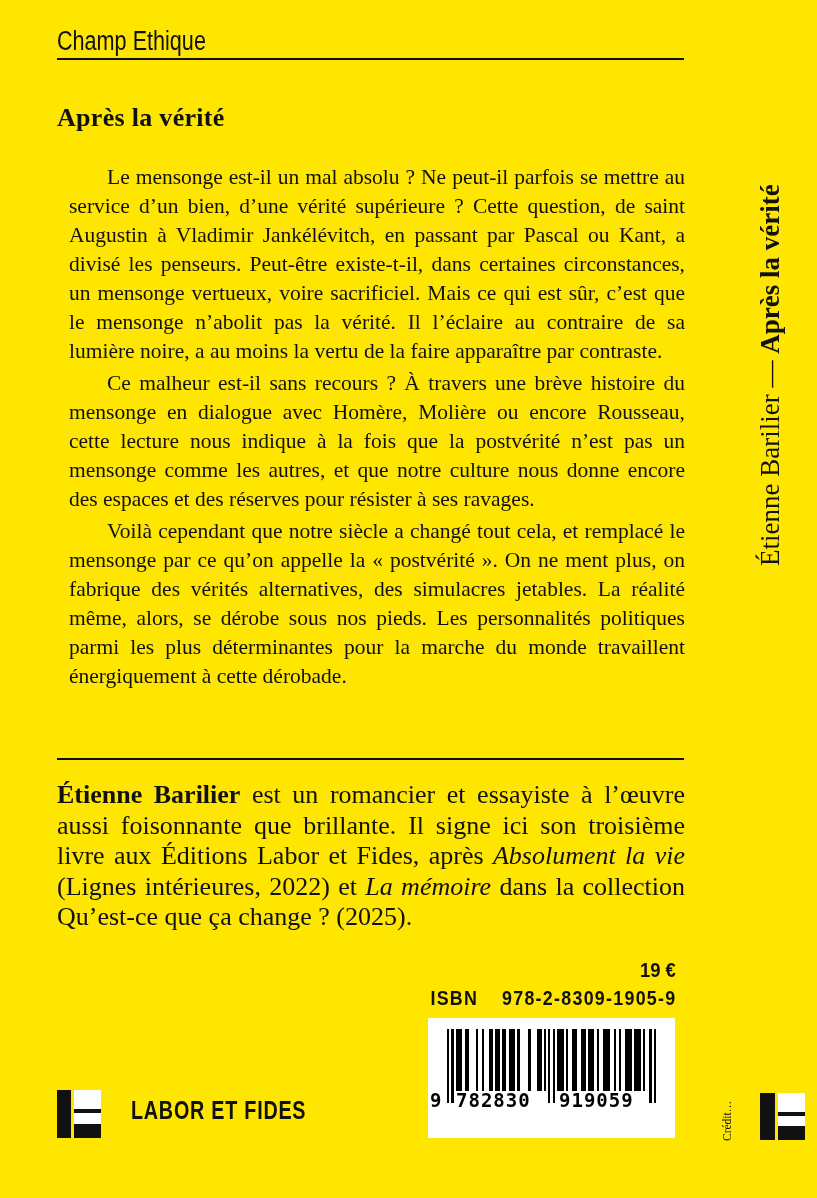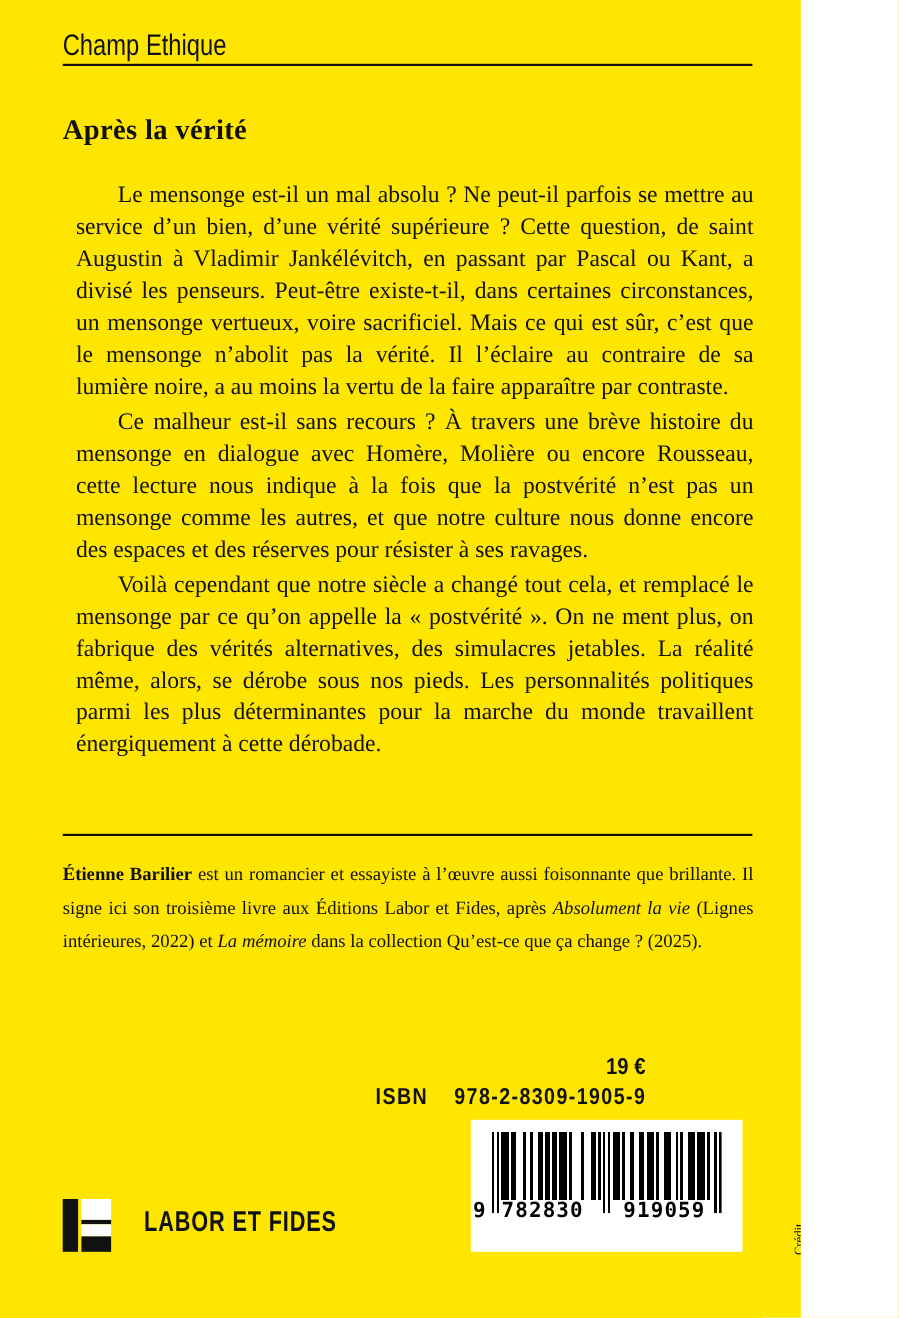--- a/index.html
+++ b/index.html
@@ -1,18 +1,18 @@
 <!DOCTYPE html>
 <html><head>
 <meta charset="utf-8">
 <style>
   html, body { margin: 0; padding: 0; }
   .page {
     position: relative;
-    width: 728px;
+    width: 817px;
     height: 1198px;
     background: #ffe600;
     color: #111;
     overflow: hidden;
     font-family: "Liberation Serif", serif;
   }
 
   
   .collection {
     position: absolute;
@@ -50,21 +50,21 @@
     font-size: 21.5px;
     line-height: 29px;
     text-align: justify;
   }
   .blurb p { margin: 0 0 3px 12px; text-indent: 38px; }
 
   .bio {
     position: absolute;
     left: 57px; top: 780px;
     width: 628px;
-    font-size: 17px;
+    font-size: 26px;
     line-height: 30.5px;
     text-align: justify;
   }
   .bio .b { font-weight: bold; }
   .bio .i { font-style: italic; }
 
   
   .price {
     position: absolute;
     right: 141px; top: 958px;
@@ -100,21 +100,21 @@
     position: absolute;
     top: 71px;
     font-family: "DejaVu Sans Mono", monospace;
     font-weight: 700;
     font-size: 19px;
     letter-spacing: 1px;
     color: #000;
   }
   .bd-first { left: 2px; }
   .bd-g1 { left: 28px; width: 90px; text-align: left; }
-  .bd-g2 { left: 131px; width: 90px; text-align: center; }
+  .bd-g2 { left: 131px; width: 90px; }
 
   
   .lf-logo { position: absolute; display: flex; }
   .lf-bar { background: #111; height: 100%; }
   .lf-col { display: flex; flex-direction: column; height: 100%; }
   .lf-w1 { background: #fff; }
   .lf-div { background: #111; }
   .lf-w2 { background: #fff; }
   .lf-blk { background: #111; flex: 1; }
 

